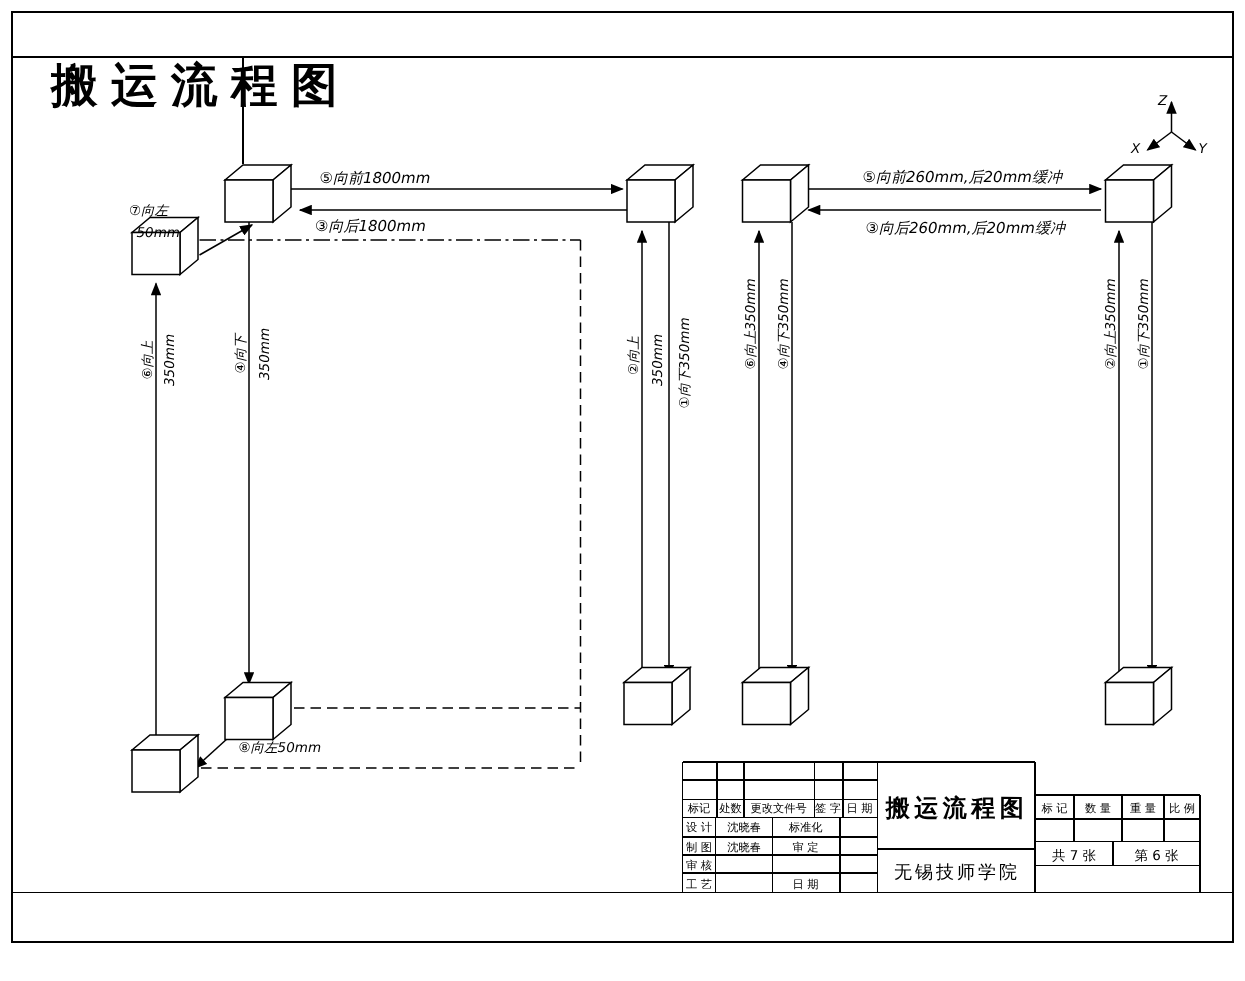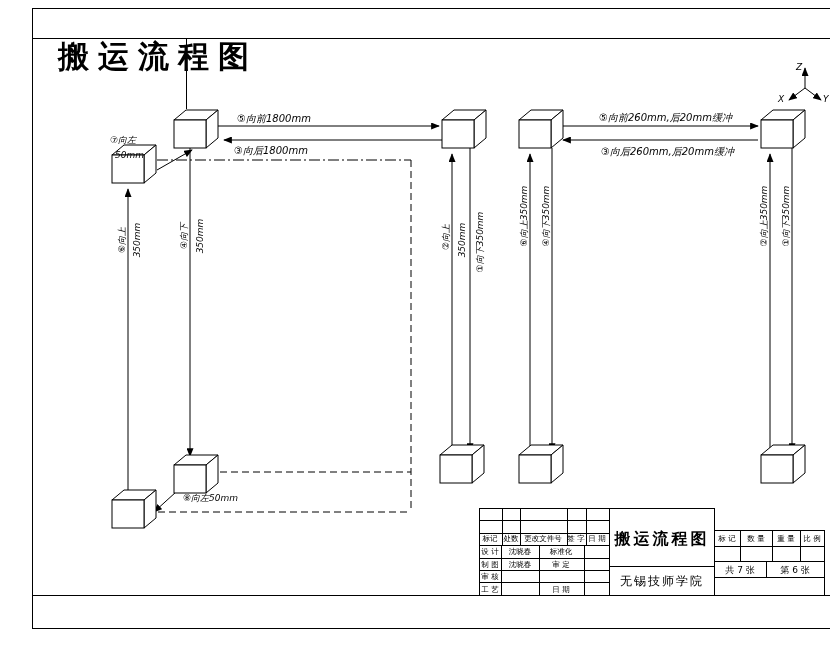--- a/index.html
+++ b/index.html
@@ -1,16 +1,16 @@
 <!DOCTYPE html>
 <html><head>
 <meta charset="utf-8">
 <style>
   html,body{margin:0;padding:0;background:#fff;}
-  .sheet{width:770px;height:654px;position:relative;background:#fff;padding-left:24px;}
+  .sheet{width:770px;height:654px;position:relative;background:#fff;}
   svg text{fill:#000;font-family:"DejaVu Sans",sans-serif;}
   .ln{stroke:#000;stroke-width:1;fill:none;}
   .crisp{shape-rendering:crispEdges;}
   .dash{stroke:#000;stroke-width:1;stroke-dasharray:7 4;}
   .dashdot{stroke:#000;stroke-width:1;stroke-dasharray:11 3 2 3;}
   .cube{fill:#ffffff;stroke:#000;stroke-width:1;stroke-linejoin:miter;}
   .dim{font-size:10px;font-style:italic;}
   .dim-sm{font-size:9px;font-style:italic;}
   .axis-lbl{font-size:9px;font-style:italic;}
   .tb-sm{font-size:7.5px;}

